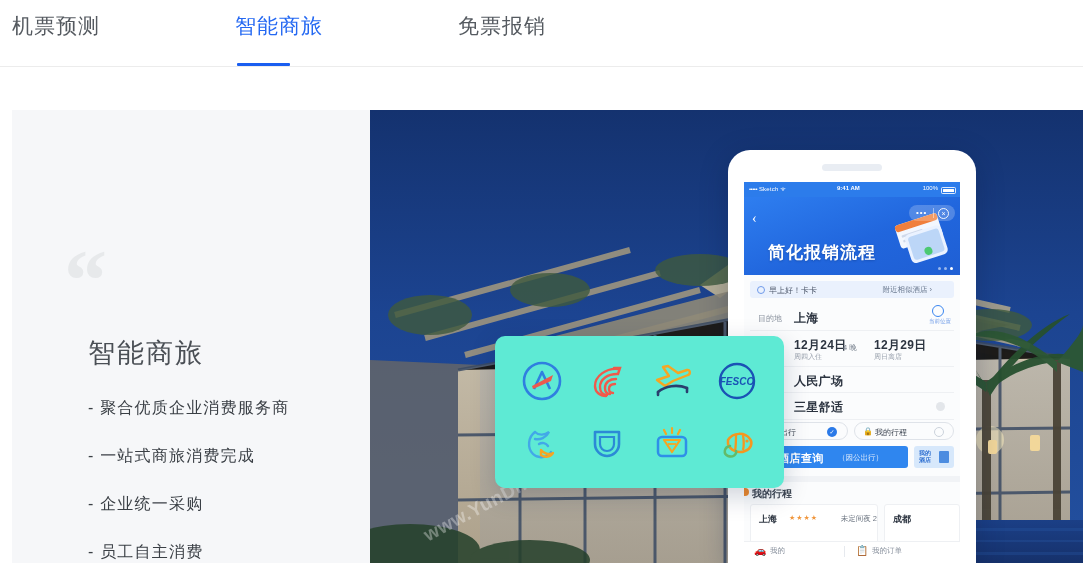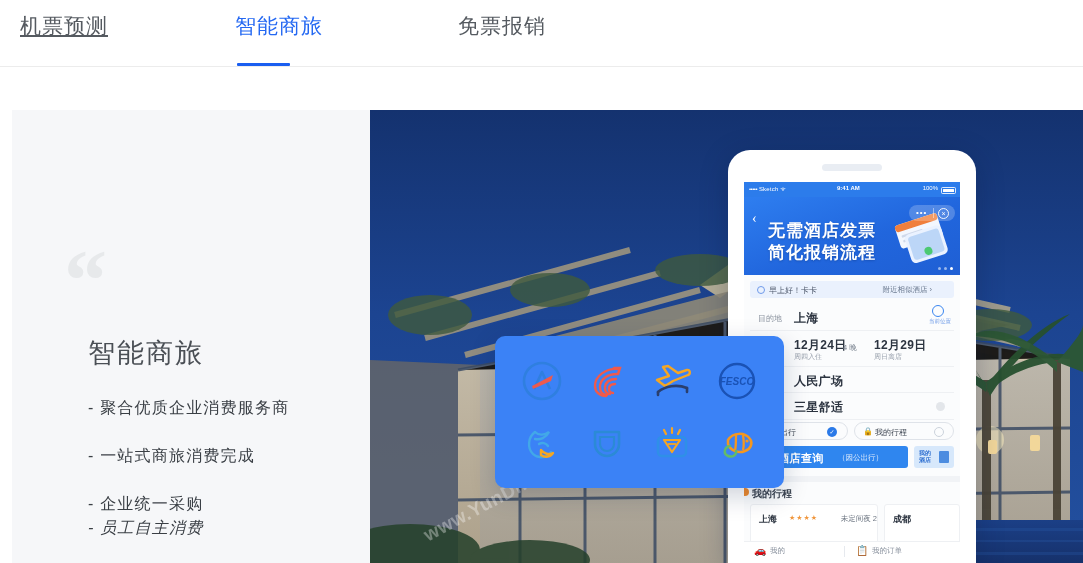--- a/index.html
+++ b/index.html
@@ -18,21 +18,21 @@
   }
   .tabbar-line {
     position:absolute; left:0; top:66px; width:1083px; height:1px;
     background:#ececec;
   }
   .tab {
     position:absolute; top:12px; height:54px;
     font-size:21px; color:#555a60; letter-spacing:1px;
     cursor:pointer; white-space:nowrap;
   }
-  .tab.t0 { left:20px;text-decoration:underline; }
+  .tab.t0 { left:12px; }
   .tab.t1 { left:235px; color:#2468f2; }
   .tab.t2 { left:458px; }
   .tab-underline {
     position:absolute; left:237px; top:63px; width:53px; height:3px;
     background:#1a5ef0; border-radius:1px;
   }
 
   
   .leftpanel {
     position:absolute; left:12px; top:110px; width:358px; height:453px;
@@ -47,21 +47,21 @@
     position:absolute; left:76px; top:225px;
     font-size:27px; color:#4a4f55; letter-spacing:2px;
   }
   .bullet {
     position:absolute; left:76px;
     font-size:16px; color:#3a3f45; letter-spacing:1.2px; white-space:nowrap;
   }
   .bullet.b0 { top:288px; }
   .bullet.b1 { top:336px; }
   .bullet.b2 { top:384px; }
-  .bullet.b3 { top:408px;font-style:italic; }
+  .bullet.b3 { top:432px; }
 
   
   .photo {
     position:absolute; left:370px; top:110px; width:713px; height:453px;
     overflow:hidden; background:#1d3f86;
   }
   .photo svg { position:absolute; left:0; top:0; }
 
   
   .wm {
@@ -226,21 +226,21 @@
     background:#fff; border-top:1px solid #eef0f3; }
   .bn { position:absolute; top:4px; font-size:7.5px; color:#8a929e;}
   .bn.b1 { left:26px; } .bn.b2 { left:128px; }
   .bn-ic1 { position:absolute; left:10px; top:3px; font-size:10px; color:#f0963c;}
   .bn-ic2 { position:absolute; left:112px; top:3px; font-size:10px; color:#5a9bee;}
   .bn-sep { position:absolute; left:100px; top:4px; width:1px; height:11px; background:#e6e9ee;}
 
   
   .logocard {
     position:absolute; left:495px; top:336px; width:289px; height:152px;
-    background:#3b82f6; border-radius:10px;
+    background:#5eead4; border-radius:10px;
     box-shadow:0 8px 26px rgba(10,30,70,0.20);
   }
   .logogrid {
     position:absolute; left:14px; top:14px; width:261px; height:124px;
     display:grid; grid-template-columns:repeat(4,1fr); grid-template-rows:repeat(2,1fr);
     place-items:center;
   }
   .logo { width:48px; height:48px; display:flex; align-items:center; justify-content:center; }
 </style>
 </head>
@@ -382,21 +382,20 @@
           <span>Sketch</span>
           <span> ᯤ</span>
         </div>
         <div class="sb-time">9:41 AM</div>
         <div class="sb-batt">100%</div>
         <div class="sb-batticon"></div>
       </div>
 
       <div class="banner">
         <div class="banner-back">‹</div>
-        <div class="banner-t1">无需酒店发票</div>
         <div class="banner-t2">简化报销流程</div>
 
         <svg class="banner-illus" width="72" height="56" viewBox="0 0 72 56">
           <g transform="rotate(-18 36 28)">
             <rect x="16" y="6" width="44" height="24" rx="3" fill="#ffffff" opacity="0.95"></rect>
             <rect x="16" y="6" width="44" height="7" rx="3" fill="#f07f3c"></rect>
             <rect x="20" y="17" width="22" height="2.5" rx="1" fill="#cfd9ea"></rect>
             <rect x="20" y="22" width="15" height="2.5" rx="1" fill="#cfd9ea"></rect>
             <rect x="22" y="18" width="38" height="30" rx="5" fill="#eaf2ff"></rect>
             <rect x="25" y="21" width="32" height="24" rx="3" fill="#bcd6f7"></rect>

